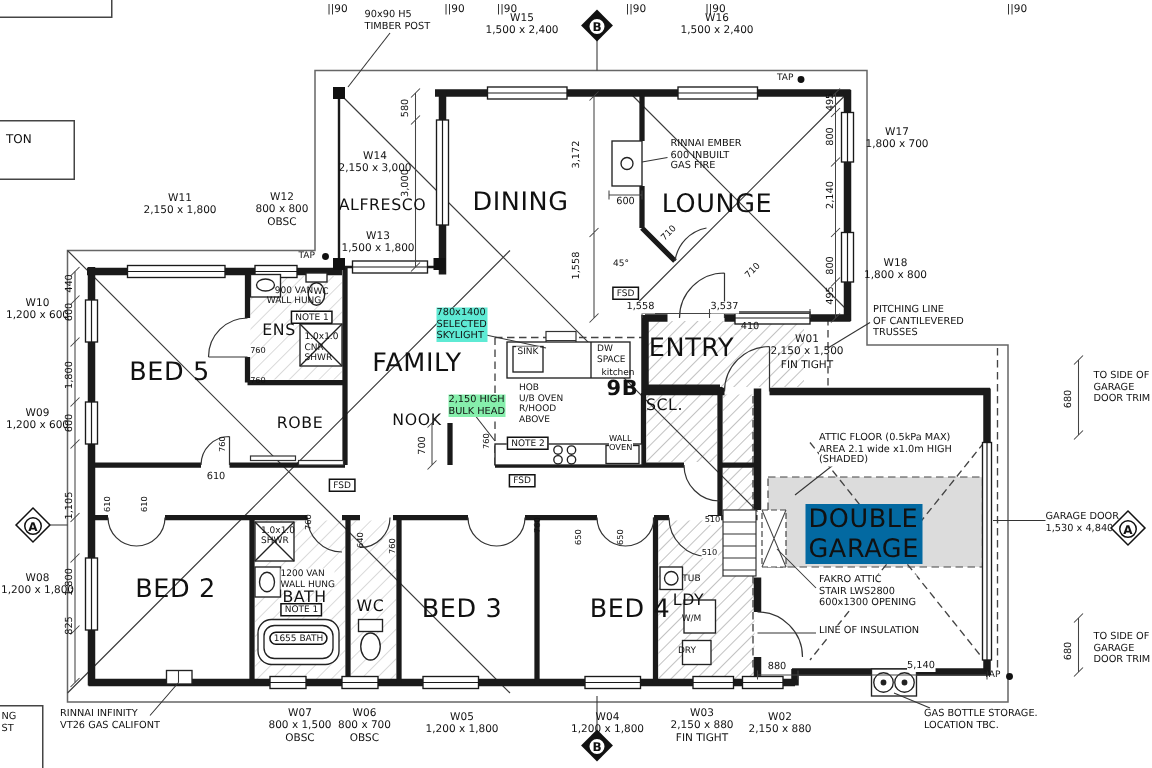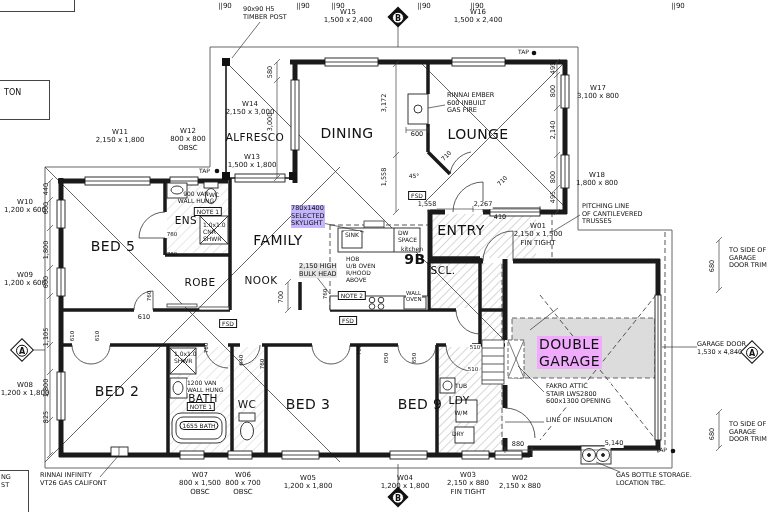--- a/index.html
+++ b/index.html
@@ -3,21 +3,21 @@
 <meta charset="utf-8">
 <style>
   html,body{margin:0;padding:0;background:#fff;}
   #plan{position:relative;width:768px;height:512px;background:#fff;overflow:hidden;
         font-family:"DejaVu Sans","Liberation Sans",sans-serif;color:#111;}
   #plan svg{position:absolute;left:0;top:0;}
   .lbl{position:absolute;font-size:7px;line-height:1.18;white-space:pre-line;text-align:center;
        transform:translateX(-50%);color:#111;}
   .la{transform:none;text-align:left;}
   .room{font-size:10.5px;letter-spacing:.4px;}
-  .big{font-size:14px;}
+  .big{font-size:17px;}
   .huge{font-size:14px;font-weight:bold;letter-spacing:.5px;}
   .sm{font-size:6.5px;}
   .xs{font-size:6px;}
   .dim{font-size:6.5px;}
   .dimv{position:absolute;width:30px;text-align:center;font-size:6.5px;transform:rotate(-90deg);
         white-space:nowrap;}
   .dim45{position:absolute;width:24px;text-align:center;font-size:6px;transform:rotate(-45deg);}
   .boxed{position:absolute;border:1px solid #111;padding:0 2px;background:#fff;font-size:6px;
          transform:translateX(-50%);white-space:nowrap;}
   .rboxed{border-radius:6px;}
@@ -234,21 +234,21 @@
     <path d="M100,477 L119,455 M119,455 V447"></path>
     <path d="M398,26 V47 M398,464 V488 M30,350 H45"></path>
   </g>
 </svg>
 
 <div class="lbl" style="left:348px;top:8px">W15
 1,500 x 2,400</div>
 <div class="lbl" style="left:478px;top:8px">W16
 1,500 x 2,400</div>
 <div class="lbl" style="left:598px;top:84px">W17
-3,100 x 800</div>
+1,800 x 700</div>
 <div class="lbl" style="left:597px;top:171px">W18
 1,800 x 800</div>
 <div class="lbl" style="left:120px;top:128px">W11
 2,150 x 1,800</div>
 <div class="lbl" style="left:188px;top:127px">W12
 800 x 800
 OBSC</div>
 <div class="lbl" style="left:250px;top:100px">W14
 2,150 x 3,000</div>
 <div class="lbl" style="left:252px;top:153px">W13
@@ -276,49 +276,52 @@
 2,150 x 880</div>
 <div class="lbl" style="left:538px;top:222px">W01
 2,150 x 1,500
 FIN TIGHT</div>
 
 <div class="lbl room" style="left:255px;top:131px">ALFRESCO</div>
 <div class="lbl room big" style="left:347px;top:125px">DINING</div>
 <div class="lbl room big" style="left:478px;top:126px">LOUNGE</div>
 <div class="lbl room big" style="left:461px;top:222px">ENTRY</div>
 <div class="lbl room big" style="left:278px;top:232px">FAMILY</div>
-<div class="lbl room" style="left:261px;top:274px">NOOK</div>
+<div class="lbl room" style="left:278px;top:274px">NOOK</div>
 <div class="lbl room big" style="left:113px;top:238px">BED 5</div>
 <div class="lbl room" style="left:186px;top:214px">ENS</div>
 <div class="lbl room" style="left:200px;top:276px">ROBE</div>
 <div class="lbl room big" style="left:117px;top:383px">BED 2</div>
 <div class="lbl room" style="left:203px;top:392px">BATH</div>
 <div class="lbl room" style="left:247px;top:398px">WC</div>
 <div class="lbl room big" style="left:308px;top:396px">BED 3</div>
-<div class="lbl room big" style="left:420px;top:396px">BED 9</div>
+<div class="lbl room big" style="left:420px;top:396px">BED 4</div>
 <div class="lbl room" style="left:459px;top:394px">LDY</div>
 <div class="lbl room" style="left:443px;top:264px">SCL.</div>
-<div class="lbl room big la" style="left:537px;top:336px;background:#f0abfc;padding:0 2px">DOUBLE
+<div class="lbl room big la" style="left:537px;top:336px;background:#0369a1;padding:0 2px">DOUBLE
 GARAGE</div>
 <div class="lbl xs" style="left:412px;top:245px">kitchen</div>
 <div class="lbl huge" style="left:415px;top:251px">9B</div>
 
 <div class="lbl la sm" style="left:243px;top:6px">90x90 H5
 TIMBER POST</div>
 <div class="lbl la sm" style="left:447px;top:92px">RINNAI EMBER
 600 INBUILT
 GAS FIRE</div>
 <div class="lbl la sm" style="left:582px;top:203px">PITCHING LINE
 OF CANTILEVERED
 TRUSSES</div>
-<div class="lbl la sm" style="left:291px;top:205px;background:#c4b5fd">780x1400
+<div class="lbl la sm" style="left:291px;top:205px;background:#5eead4">780x1400
 SELECTED
 SKYLIGHT</div>
-<div class="lbl la sm" style="left:299px;top:263px;background:#e5e5e5">2,150 HIGH
+<div class="lbl la sm" style="left:299px;top:263px;background:#86efac">2,150 HIGH
 BULK HEAD</div>
+<div class="lbl la sm" style="left:546px;top:288px;background:#fff">ATTIC FLOOR (0.5kPa MAX)
+AREA 2.1 wide x1.0m HIGH
+(SHADED)</div>
 <div class="lbl la sm" style="left:546px;top:383px;background:#fff">FAKRO ATTIC
 STAIR LWS2800
 600x1300 OPENING</div>
 <div class="lbl la sm" style="left:546px;top:417px;background:#fff">LINE OF INSULATION</div>
 <div class="lbl la sm" style="left:697px;top:341px;background:#fff">GARAGE DOOR
 1,530 x 4,840</div>
 <div class="lbl la sm" style="left:729px;top:247px">TO SIDE OF
 GARAGE
 DOOR TRIM</div>
 <div class="lbl la sm" style="left:729px;top:421px">TO SIDE OF
@@ -377,21 +380,21 @@
       <div class="c">B</div>
     </div>
 <div class="marker outline" style="left:22px;top:350px">
       <div class="c">A</div>
     </div>
 <div class="marker outline" style="left:752px;top:352px">
       <div class="c">A</div>
     </div>
 
 <div class="lbl dim" style="left:427px;top:201px;background:#fff">1,558</div>
-<div class="lbl dim" style="left:483px;top:201px;background:#fff">2,267</div>
+<div class="lbl dim" style="left:483px;top:201px;background:#fff">3,537</div>
 <div class="lbl dim" style="left:417px;top:131px">600</div>
 <div class="lbl dim" style="left:518px;top:441px;background:#fff">880</div>
 <div class="lbl dim" style="left:614px;top:440px;background:#fff">5,140</div>
 <div class="lbl dim" style="left:500px;top:214px">410</div>
 <div class="lbl dim" style="left:144px;top:314px">610</div>
 <div class="lbl" style="left:172px;top:231px;font-size:5.5px">760</div>
 <div class="lbl" style="left:172px;top:251px;font-size:5.5px">760</div>
 <div class="lbl" style="left:475px;top:344px;font-size:5.5px;background:#fff">510</div>
 <div class="lbl" style="left:473px;top:366px;font-size:5.5px;background:#fff">510</div>
 

